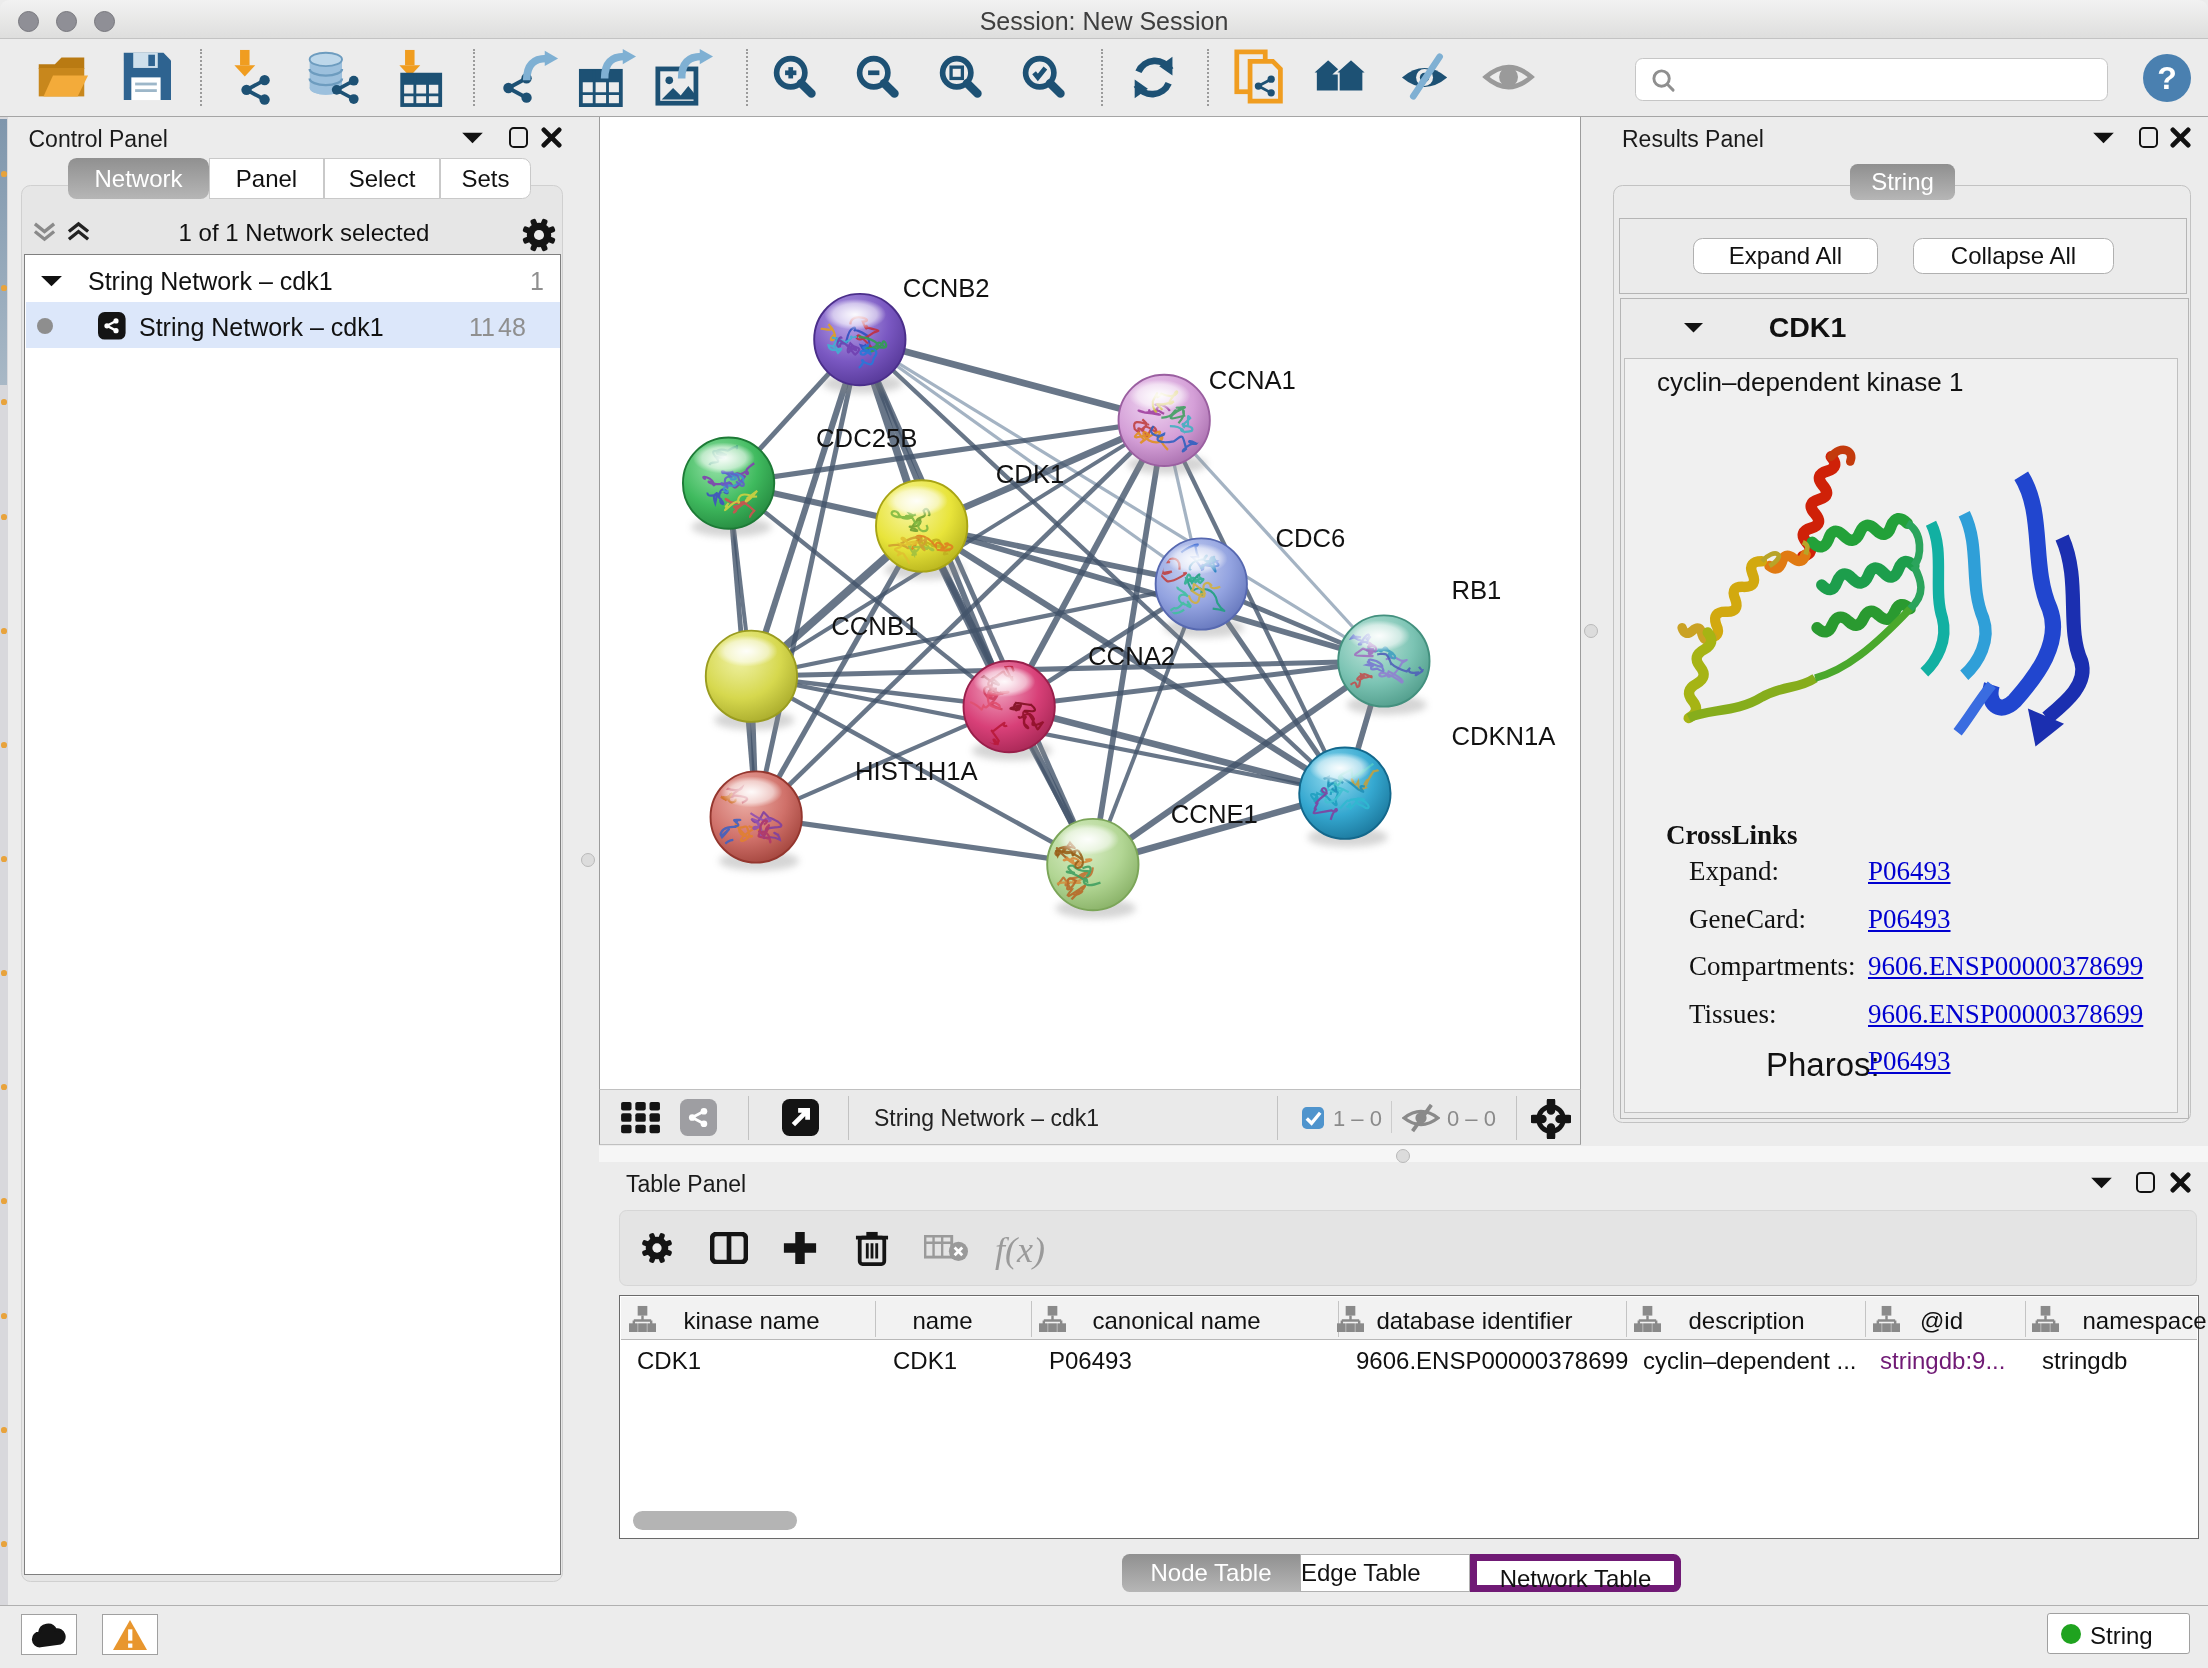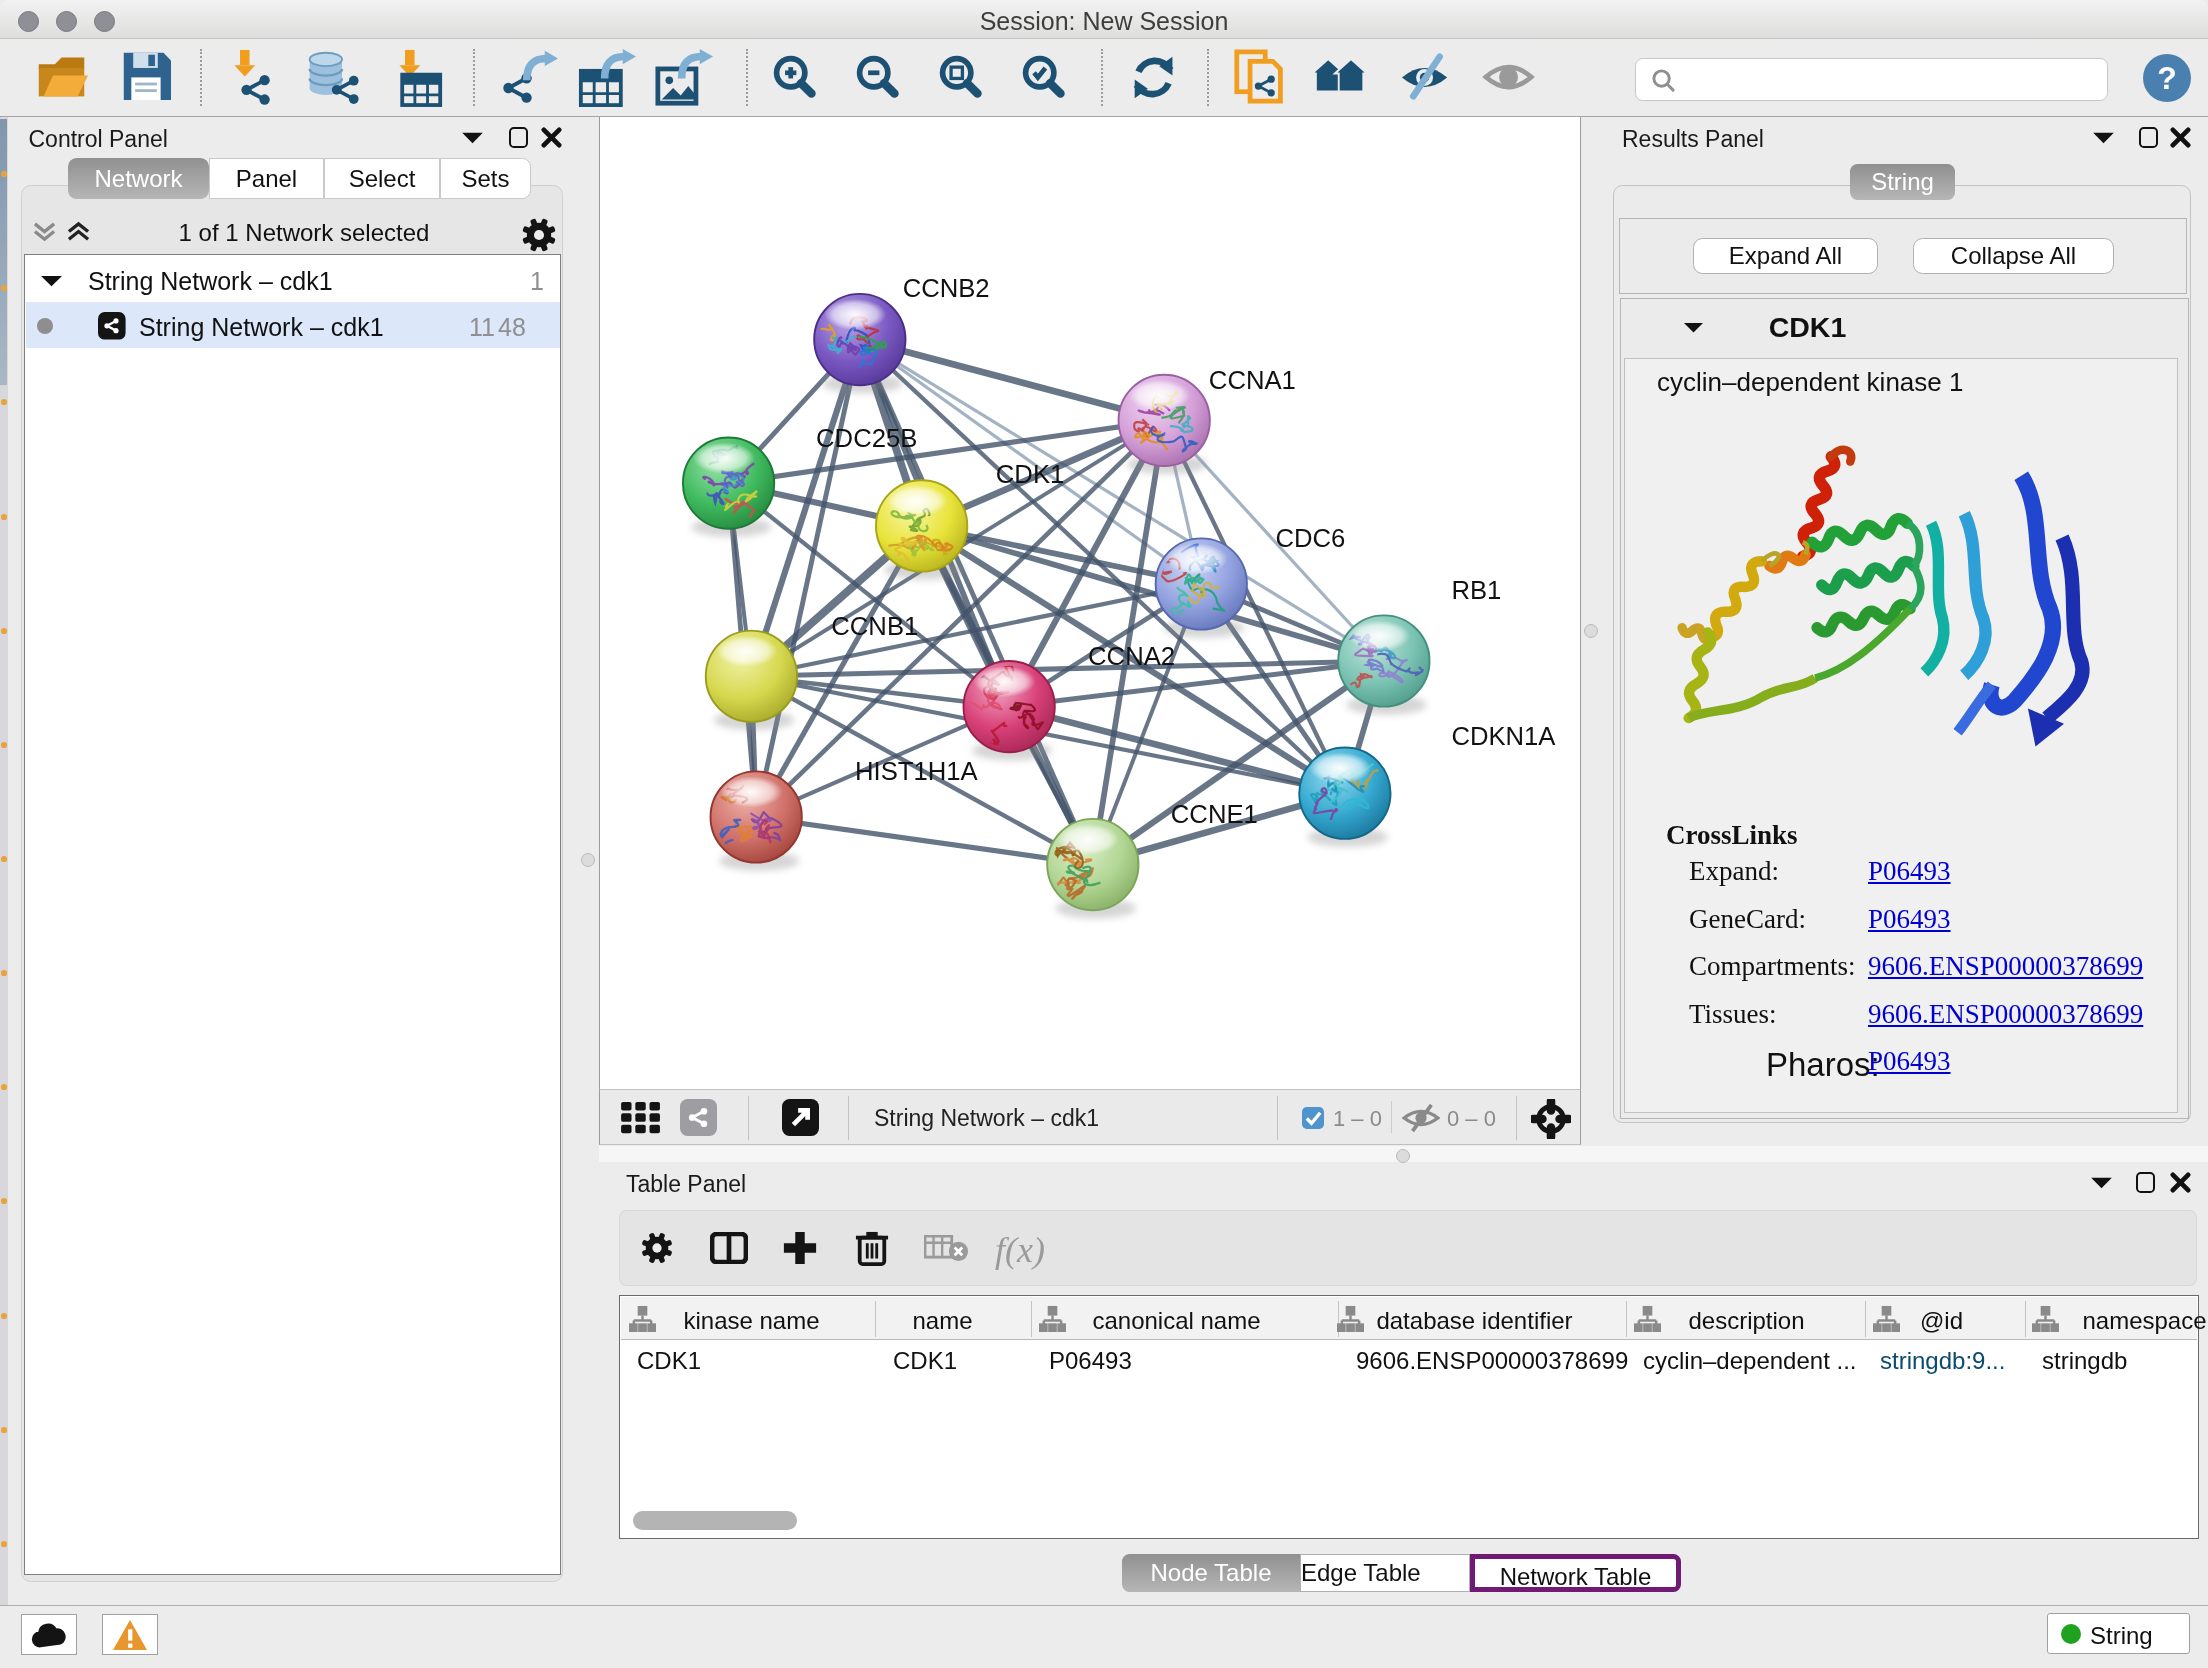--- a/index.html
+++ b/index.html
@@ -703,26 +703,26 @@
     <rect x="0" y="19" width="9" height="9" fill="#8a8a8a"></rect>
     <rect x="19" y="19" width="9" height="9" fill="#8a8a8a"></rect>
     <rect x="9.5" y="19" width="9" height="9" fill="#8a8a8a"></rect>
   </svg>
 <div class="abs" style="left:2002px;top:1307px;width:285px;text-align:center;font-size:24px;color:#111">namespace</div>
 <div class="abs" style="left:637px;top:1347px;font-size:24px;color:#111">CDK1</div>
 <div class="abs" style="left:893px;top:1347px;font-size:24px;color:#111">CDK1</div>
 <div class="abs" style="left:1049px;top:1347px;font-size:24px;color:#111">P06493</div>
 <div class="abs" style="left:1356px;top:1347px;font-size:24px;color:#111">9606.ENSP00000378699</div>
 <div class="abs" style="left:1643px;top:1347px;font-size:24px;color:#111">cyclin–dependent ...</div>
-<div class="abs" style="left:1880px;top:1347px;font-size:24px;color:#0c4a6e">stringdb:9...</div>
+<div class="abs" style="left:1880px;top:1347px;font-size:24px;color:#701a75">stringdb:9...</div>
 <div class="abs" style="left:2042px;top:1347px;font-size:24px;color:#111">stringdb</div>
 <div class="abs" style="left:633px;top:1511px;width:164px;height:19px;background:#b4b4b4;border-radius:9.5px"></div>
 <div class="abs" style="left:1122px;top:1554px;width:178px;height:38px;background:linear-gradient(#909090,#b6b6b6);border-radius:7.6px 0 0 7.6px;color:#fff;font-size:24px;text-align:center;line-height:38px">Node Table</div>
 <div class="abs" style="left:1300px;top:1554px;width:170px;height:38px;background:#fff;border:1px solid #b0b0b0;font-size:24px;text-align:left;line-height:36px">Edge Table</div>
-<div class="abs" style="left:1470px;top:1554px;width:211px;height:38px;background:#fff;border:5px solid #701a75;border-radius:0 7.6px 7.6px 0;font-size:24px;text-align:center;line-height:36px">Network Table</div>
+<div class="abs" style="left:1470px;top:1554px;width:211px;height:38px;background:#fff;border:7px solid #701a75;border-radius:0 7.6px 7.6px 0;font-size:24px;text-align:center;line-height:36px">Network Table</div>
 <div class="abs" style="left:0;top:1605px;width:2208px;height:64px;background:#ececec;border-top:1px solid #b0b0b0"></div>
 <div class="abs" style="left:21px;top:1614px;width:56px;height:41px;background:#fff;border:1.9px solid #a0a0a0"></div>
 <svg style="position:absolute;left:30px;top:1623px;" width="38" height="25" viewBox="0 0 40 26">
     <path d="M11,24 a7,7 0 0 1 -1,-14 a9,9 0 0 1 17,-3 a7.5,7.5 0 0 1 5,14 z" fill="#141414" stroke="#141414" stroke-width="3"></path>
   </svg>
 <div class="abs" style="left:102px;top:1614px;width:56px;height:41px;background:#fff;border:1.9px solid #a0a0a0"></div>
 <svg style="position:absolute;left:111px;top:1618px;" width="38" height="34" viewBox="0 0 40 36">
     <path d="M20,2 L38,34 L2,34 Z" fill="#e8962e"></path>
     <rect x="18" y="12" width="4.5" height="12" fill="#fff"></rect>
     <rect x="18" y="27" width="4.5" height="4.5" fill="#fff"></rect>

